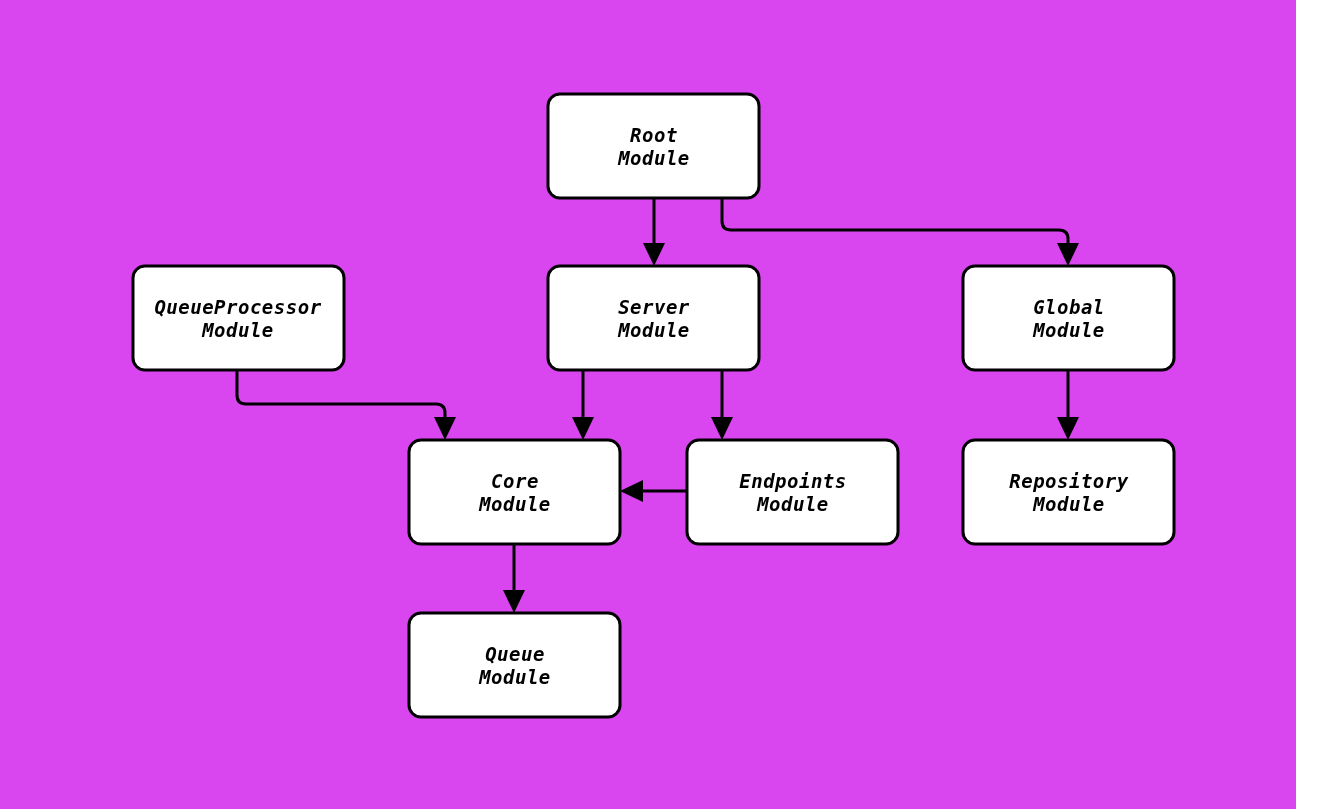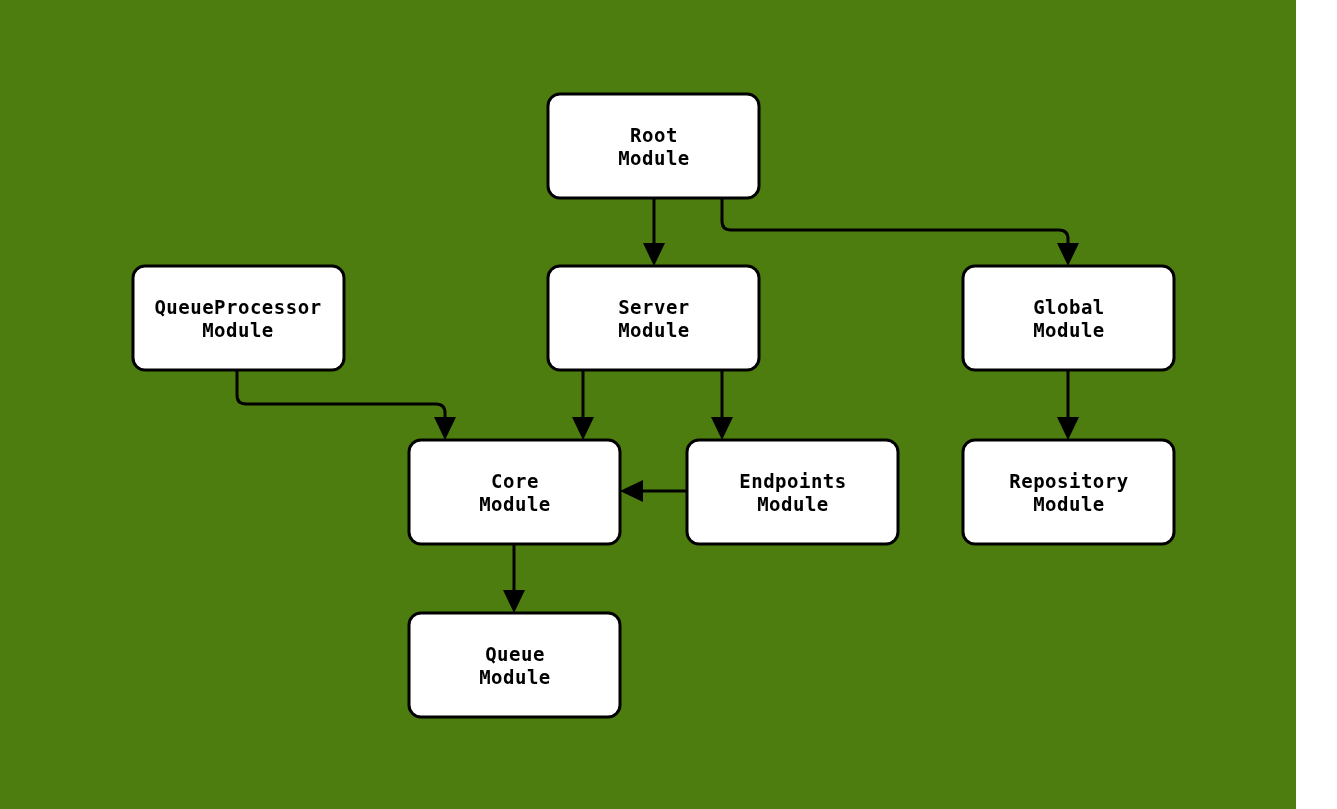--- a/index.html
+++ b/index.html
@@ -5,23 +5,24 @@
 <style>
   html, body {
     margin: 0;
     padding: 0;
     background: #ffffff;
   }
   #diagram-root {
     position: relative;
     width: 1296px;
     height: 809px;
-    background: #4d7c0f;
+    background: #d946ef;
     overflow: hidden;
     font-family: "DejaVu Sans Mono", "Liberation Mono", monospace;
+    font-style: italic;
   }
   #diagram-svg {
     position: absolute;
     top: 0;
     left: 0;
     width: 1337px;
     height: 809px;
     display: block;
   }
   .node-box {

